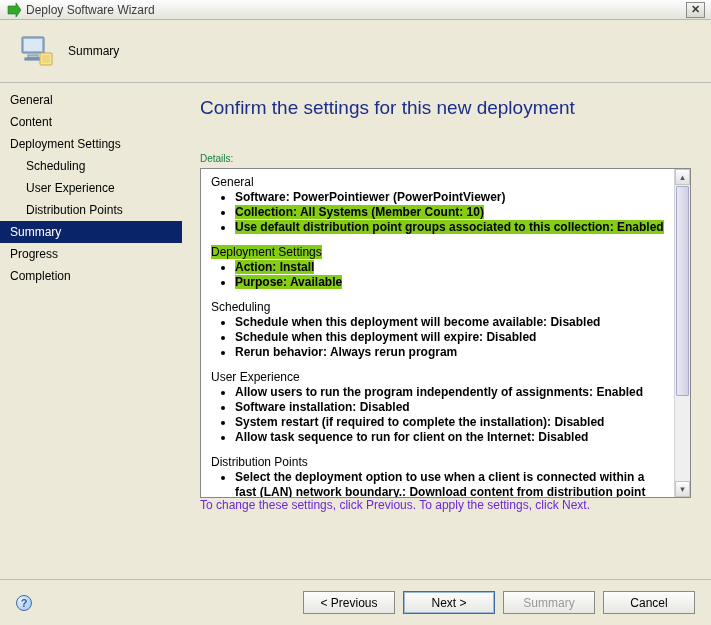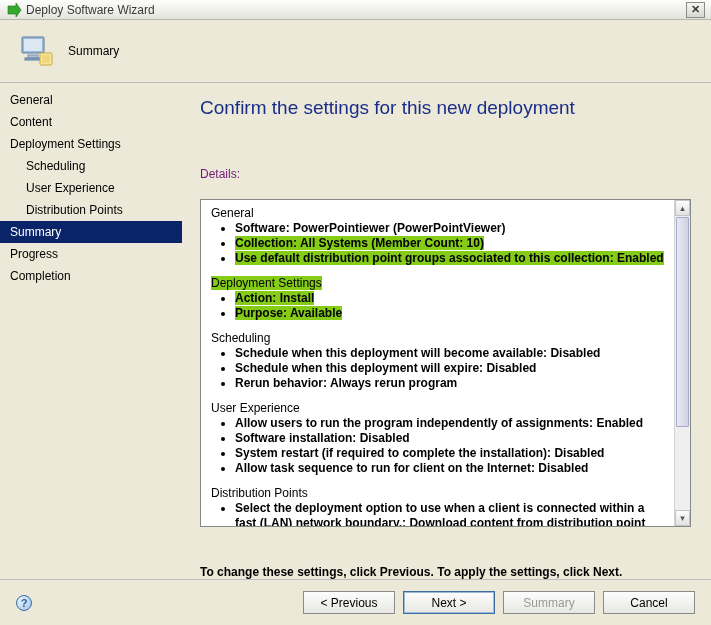--- a/index.html
+++ b/index.html
@@ -18,39 +18,39 @@
   .header-text { font-size: 12px; color: #000; }
   .header-line { height: 1px; background: #bbb; margin: 0 0 0 0; }
 
   
   .body { flex: 1; display: flex; overflow: hidden; }
   .sidebar { width: 182px; background: #ece9d8; padding-top: 6px; }
   .sidebar .item { padding: 4px 10px 4px 10px; color: #000; cursor: pointer; white-space: nowrap; }
   .sidebar .item.sub { padding-left: 26px; }
   .sidebar .item.selected { background: #0a246a; color: #fff; }
 
-  .main { flex: 1; padding: 8px 20px 0 18px; display: flex; flex-direction: column; overflow: hidden; gap: 14px; }
+  .main { flex: 1; padding: 8px 20px 0 18px; display: flex; flex-direction: column; overflow: hidden; }
   .page-title { color: #1a2e8a; font-size: 19px; margin-top: 6px; margin-bottom: 34px; }
-  .details-label { font-size: 12px; margin-bottom: 4px; color: #701a75; }
+  .details-label { font-size: 10px; margin-bottom: 4px; color: #15803d; }
   .details-box { border: 1px solid #888; background: #fff; height: 330px; position: relative; overflow: hidden; }
   .details-content { position: absolute; inset: 0 16px 0 0; padding: 6px 8px 6px 10px; overflow: hidden; font-size: 12px; color: #000; line-height: 1.25; }
   .scrollbar { position: absolute; right: 0; top: 0; bottom: 0; width: 16px; background: #efefef; border-left: 1px solid #d4d4d4; }
   .scrollbar .arrow { position:absolute; left:0; right:0; height:16px; background: linear-gradient(to bottom,#fdfdfd,#e1e1e1); border:1px solid #c4c4c4; display:flex; align-items:center; justify-content:center; font-size:9px; color:#555; cursor:pointer;}
   .scrollbar .arrow.up { top:0; }
   .scrollbar .arrow.down { bottom:0; }
   .scrollbar .thumb { position:absolute; left:1px; right:1px; top:17px; height:210px; background: linear-gradient(to right,#e9e9f4,#cfd0e4); border:1px solid #a8aacb; border-radius:1px; cursor:pointer;}
   .section-head { margin-top: 0; }
   .section-head + ul { margin-bottom: 10px; }
   ul.bullets { list-style: disc; padding-left: 24px; font-weight: bold; }
   ul.bullets li { margin: 0; }
   .hl { background: #84cc16; }
   .details-content .group { margin-bottom: 10px; }
   .cut { white-space: normal; }
 
-  .hint { margin-top: 24px; font-size: 12px; color:#000000;font-weight:bold; }
+  .hint { margin-top: 0; font-size: 12px; color:#6d28d9; }
 
   
   .button-bar { height: 46px; border-top: 1px solid #bbb; display: flex; align-items: center; padding: 0 16px; gap: 8px; background:#ece9d8; }
   .help-icon { width:16px; height:16px; border:1px solid #3a6ea5; border-radius:50%; color:#2a5fa0; font-weight:bold; font-size:11px; display:flex; align-items:center; justify-content:center; cursor:pointer; background: radial-gradient(circle at 30% 30%, #e8f1fb, #9fc3e8); }
   .button-bar .gap { flex:1; }
   button.win { width: 92px; height: 23px; font-size: 12px; background: linear-gradient(to bottom,#fdfdfd,#e7e7e2); border:1px solid #8a8a8a; cursor:pointer; }
   button.win.default { border:1px solid #3a6ea5; outline: 1px solid #9db9d8; outline-offset:-2px; }
   button.win:disabled { color:#999; cursor:default; }
 </style>
 </head>

